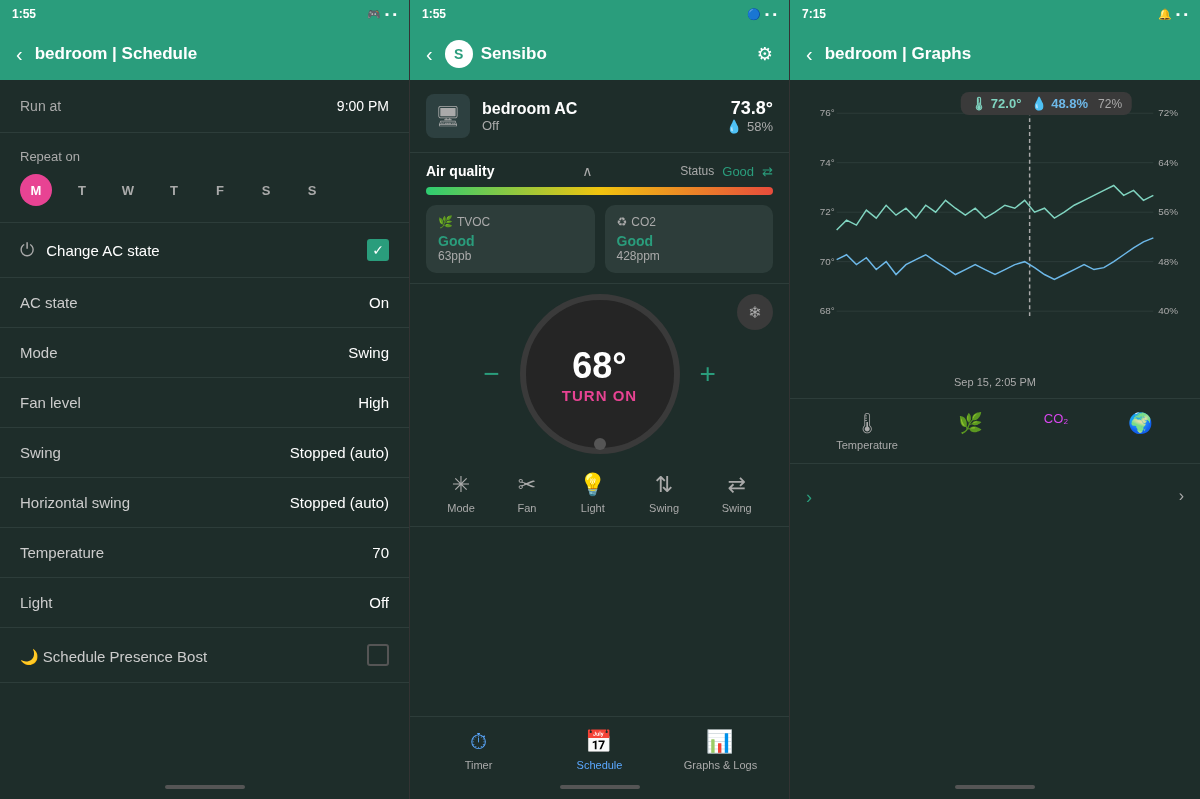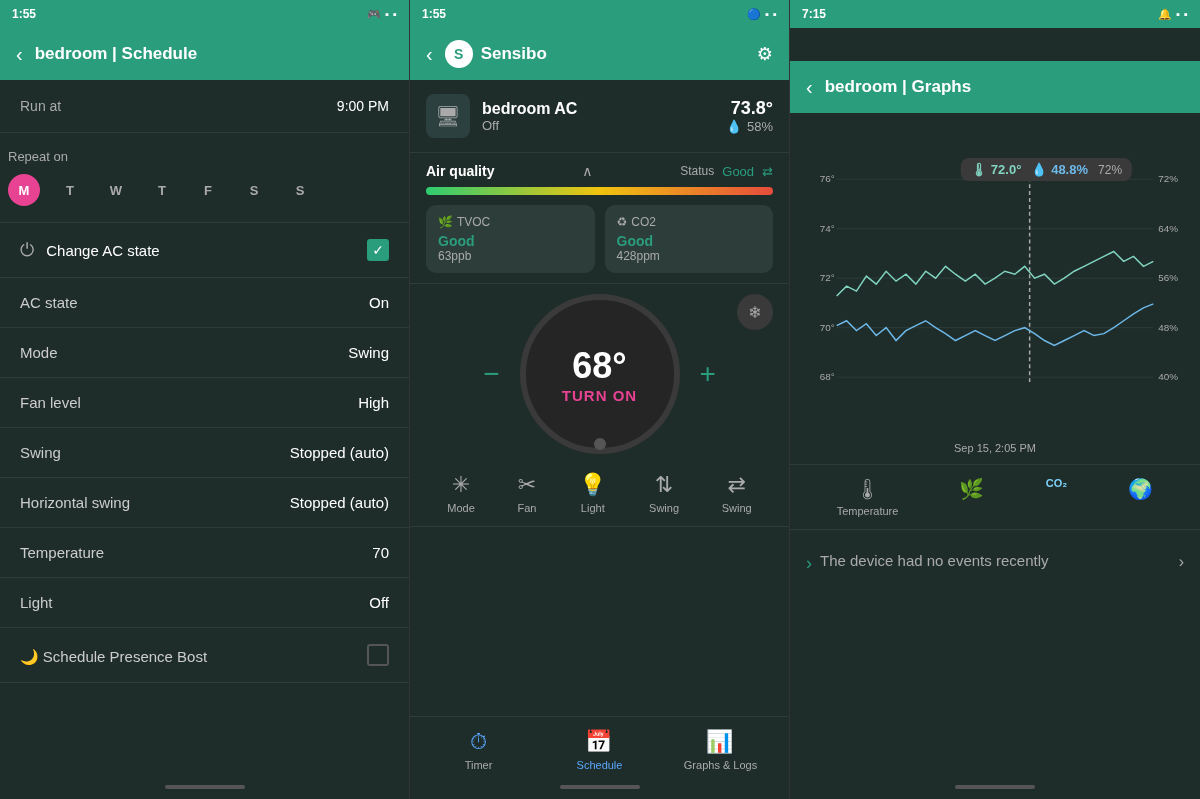--- a/index.html
+++ b/index.html
@@ -14,21 +14,21 @@
 
     
     .panel {
       display: flex;
       flex-direction: column;
       height: 799px;
       overflow: hidden;
     }
     .panel-left { width: 410px; background: #1e2d2a; border-right: 1px solid #333; }
     .panel-middle { width: 380px; background: #1e2d2a; border-right: 1px solid #333; }
-    .panel-right { width: 410px; background: #1e2d2a; gap: 33px; }
+    .panel-right { width: 410px; background: #1e2d2a; }
 
     
     .status-bar {
       height: 28px;
       background: #2a9d7c;
       display: flex;
       align-items: center;
       justify-content: space-between;
       padding: 0 12px;
       font-size: 12px;
@@ -100,21 +100,21 @@
     .setting-row .value { color: #fff; font-size: 15px; }
 
     .run-at-row {
       padding: 18px 20px;
       border-bottom: 1px solid #2d3d3a;
     }
     .run-at-row .run-label { color: #aaa; font-size: 14px; }
     .run-at-row .run-time { color: #fff; font-size: 14px; }
 
     .repeat-section {
-      padding: 16px 8px;
+      padding: 16px 20px;
       border-bottom: 1px solid #2d3d3a;
     }
     .repeat-label { color: #aaa; font-size: 13px; margin-bottom: 10px; }
     .day-buttons { display: flex; gap: 14px; align-items: center; }
     .day-btn {
       width: 32px;
       height: 32px;
       border-radius: 50%;
       display: flex;
       align-items: center;
@@ -646,31 +646,30 @@
     <div class="graph-legend">
       <div class="legend-item">
         <span class="legend-icon">🌡</span>
         <span class="legend-label">Temperature</span>
       </div>
       <div class="legend-item">
         <span class="legend-icon">🌿</span>
         <span class="legend-label"></span>
       </div>
       <div class="legend-item">
-        <span class="legend-icon" style="font-size:11px;color:#7dd3fc;font-weight:bold;">CO₂</span>
+        <span class="legend-icon" style="font-size:13px;color:#d946ef;">CO₂</span>
         <span class="legend-label"></span>
       </div>
       <div class="legend-item">
         <span class="legend-icon">🌍</span>
         <span class="legend-label"></span>
       </div>
     </div>
 
     <div class="no-events">
       <span class="bullet">›</span>
-      <span>The device had no events recently</span>
       <span style="position:absolute;right:16px;color:#aaa;font-size:16px;cursor:pointer;">›</span>
     </div>
   </div>
   <div class="home-indicator">
     <div class="home-bar"></div>
   </div>
 </div>
 
 </body></html>

